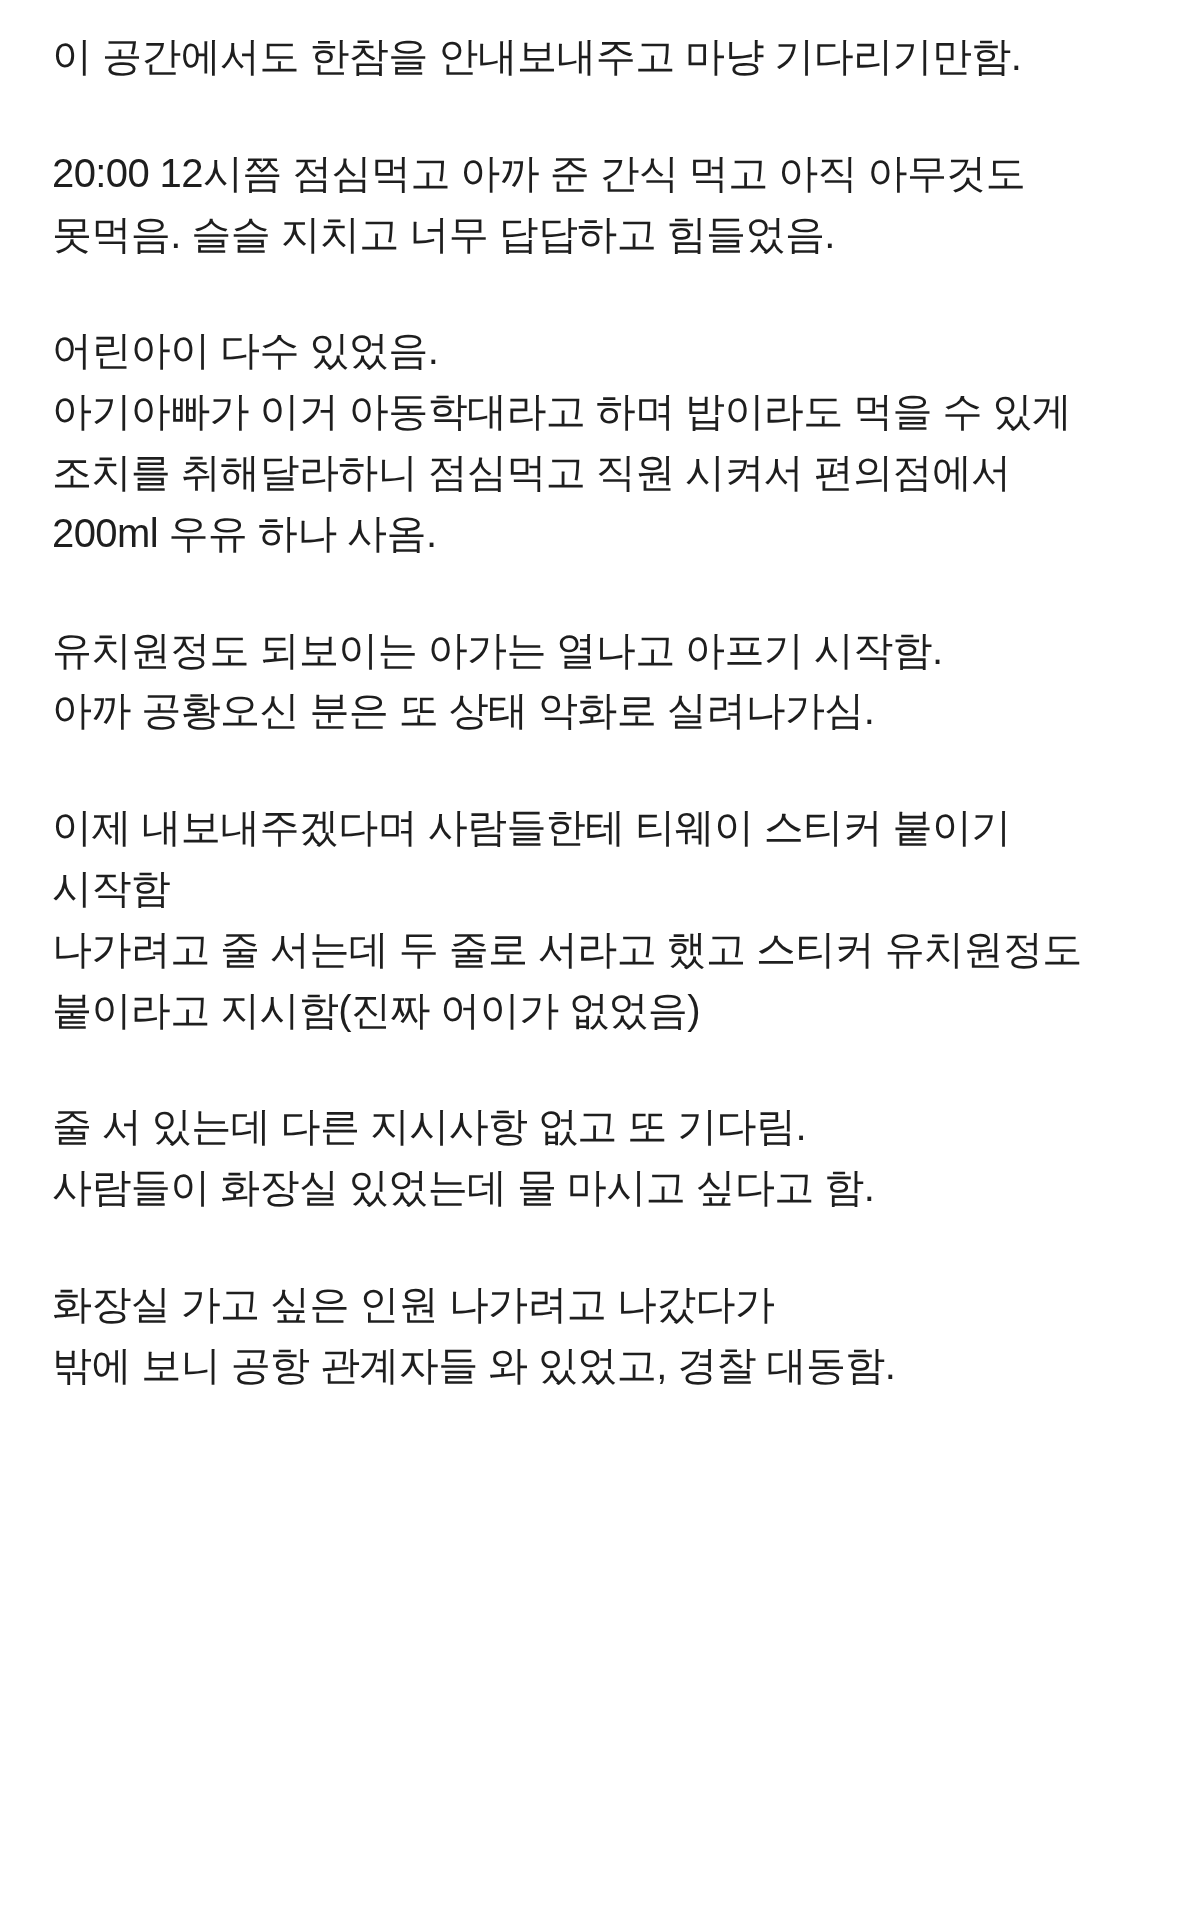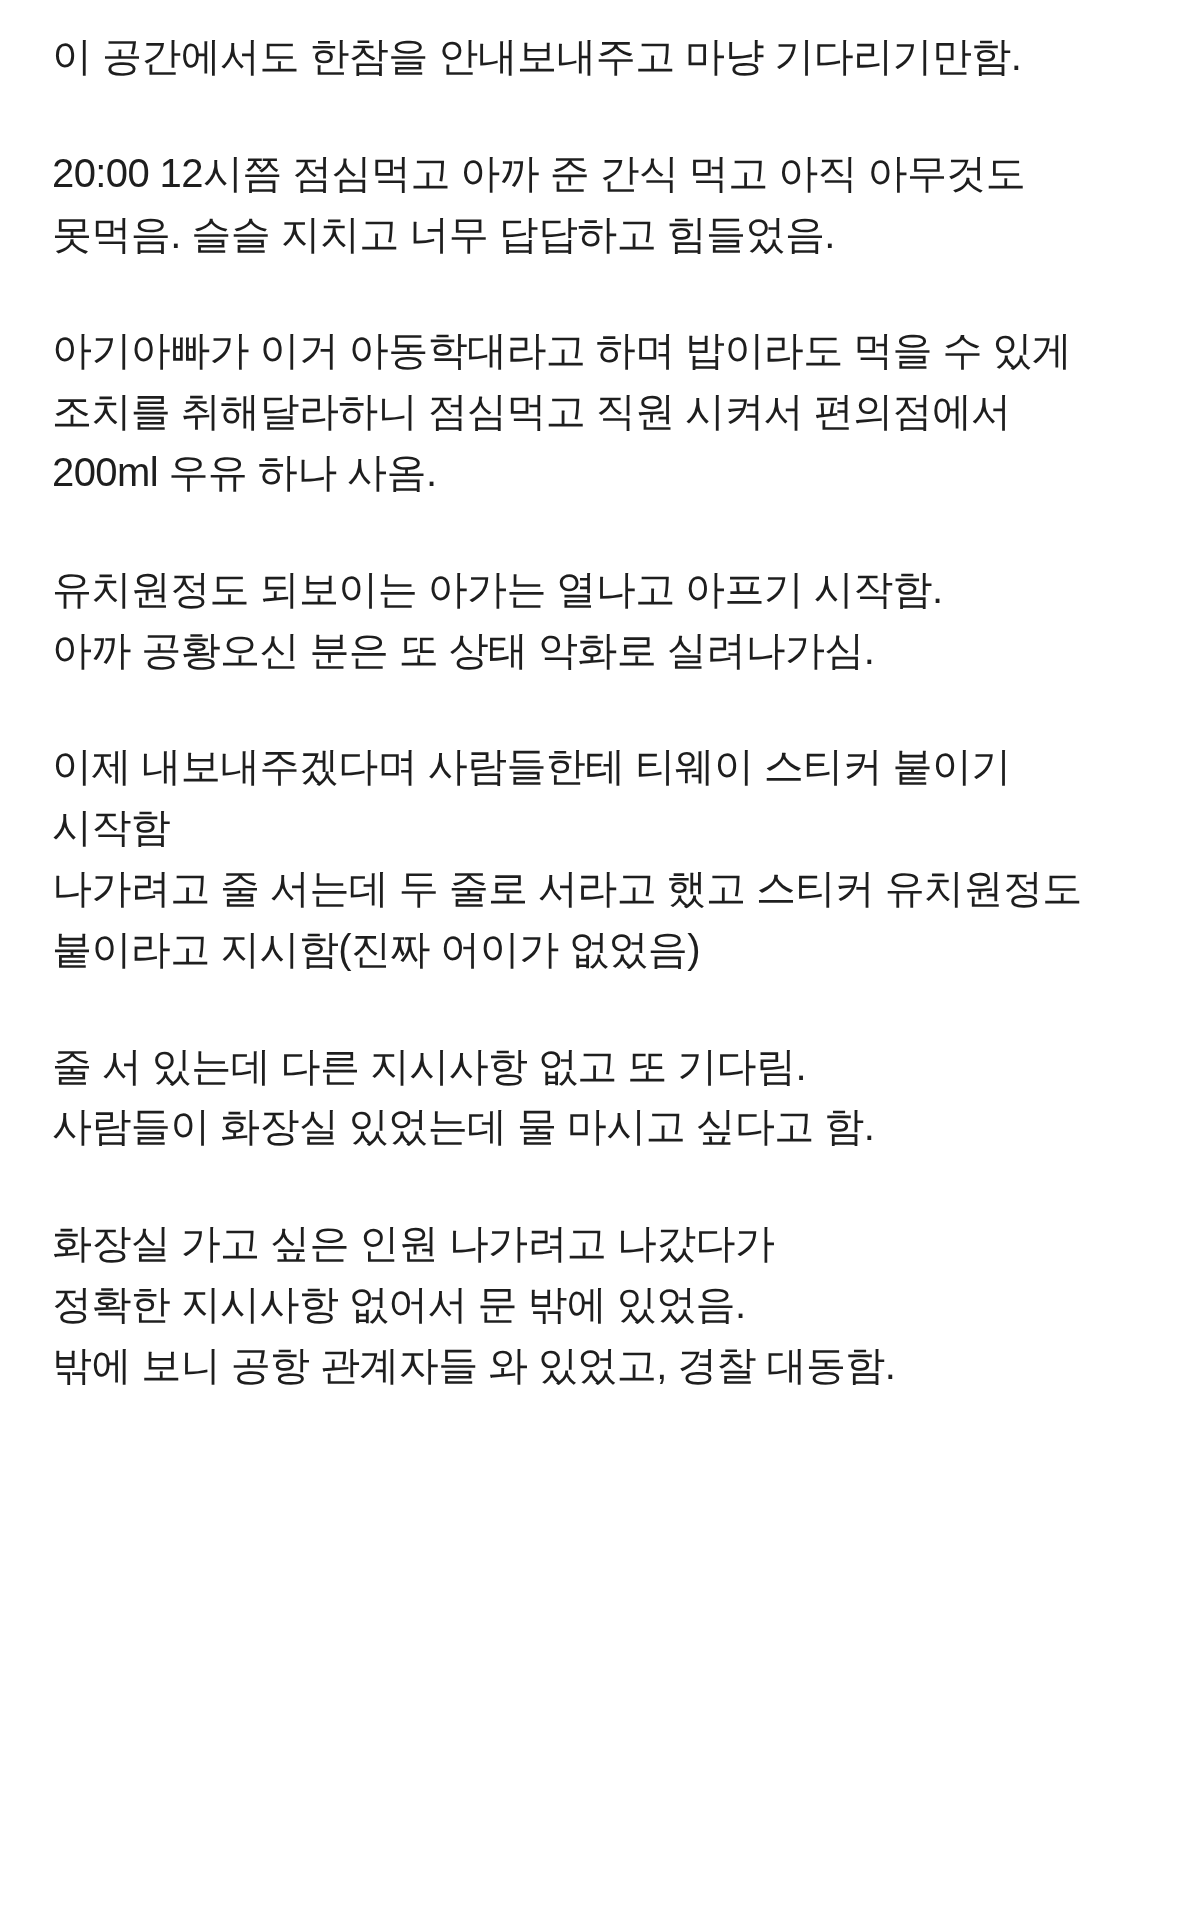--- a/index.html
+++ b/index.html
@@ -41,33 +41,33 @@
 
 <div class="page">
   <article class="post-body">
 
     <p class="para">이 공간에서도 한참을 안내보내주고 마냥 기다리기만함.</p>
     <div class="gap-lg"></div>
 
     <p class="para">20:00 12시쯤 점심먹고 아까 준 간식 먹고 아직 아무것도 못먹음. 슬슬 지치고 너무 답답하고 힘들었음.</p>
     <div class="gap-lg"></div>
 
+    <p class="para">어린아이 다수 있었음.</p>
     <p class="para">아기아빠가 이거 아동학대라고 하며 밥이라도 먹을 수 있게 조치를 취해달라하니 점심먹고 직원 시켜서 편의점에서 200ml 우유 하나 사옴.</p>
     <div class="gap-lg"></div>
 
     <p class="para">유치원정도 되보이는 아가는 열나고 아프기 시작함.</p>
     <p class="para">아까 공황오신 분은 또 상태 악화로 실려나가심.</p>
     <div class="gap-lg"></div>
 
     <p class="para">이제 내보내주겠다며 사람들한테 티웨이 스티커 붙이기 시작함</p>
     <p class="para">나가려고 줄 서는데 두 줄로 서라고 했고 스티커 유치원정도 붙이라고 지시함(진짜 어이가 없었음)</p>
     <div class="gap-lg"></div>
 
     <p class="para">줄 서 있는데 다른 지시사항 없고 또 기다림.</p>
     <p class="para">사람들이 화장실 있었는데 물 마시고 싶다고 함.</p>
     <div class="gap-lg"></div>
 
     <p class="para">화장실 가고 싶은 인원 나가려고 나갔다가</p>
-    <p class="para">정확한 지시사항 없어서 문 밖에 있었음.</p>
     <p class="para">밖에 보니 공항 관계자들 와 있었고, 경찰 대동함.</p>
 
   </article>
 </div>
 
 </body></html>

